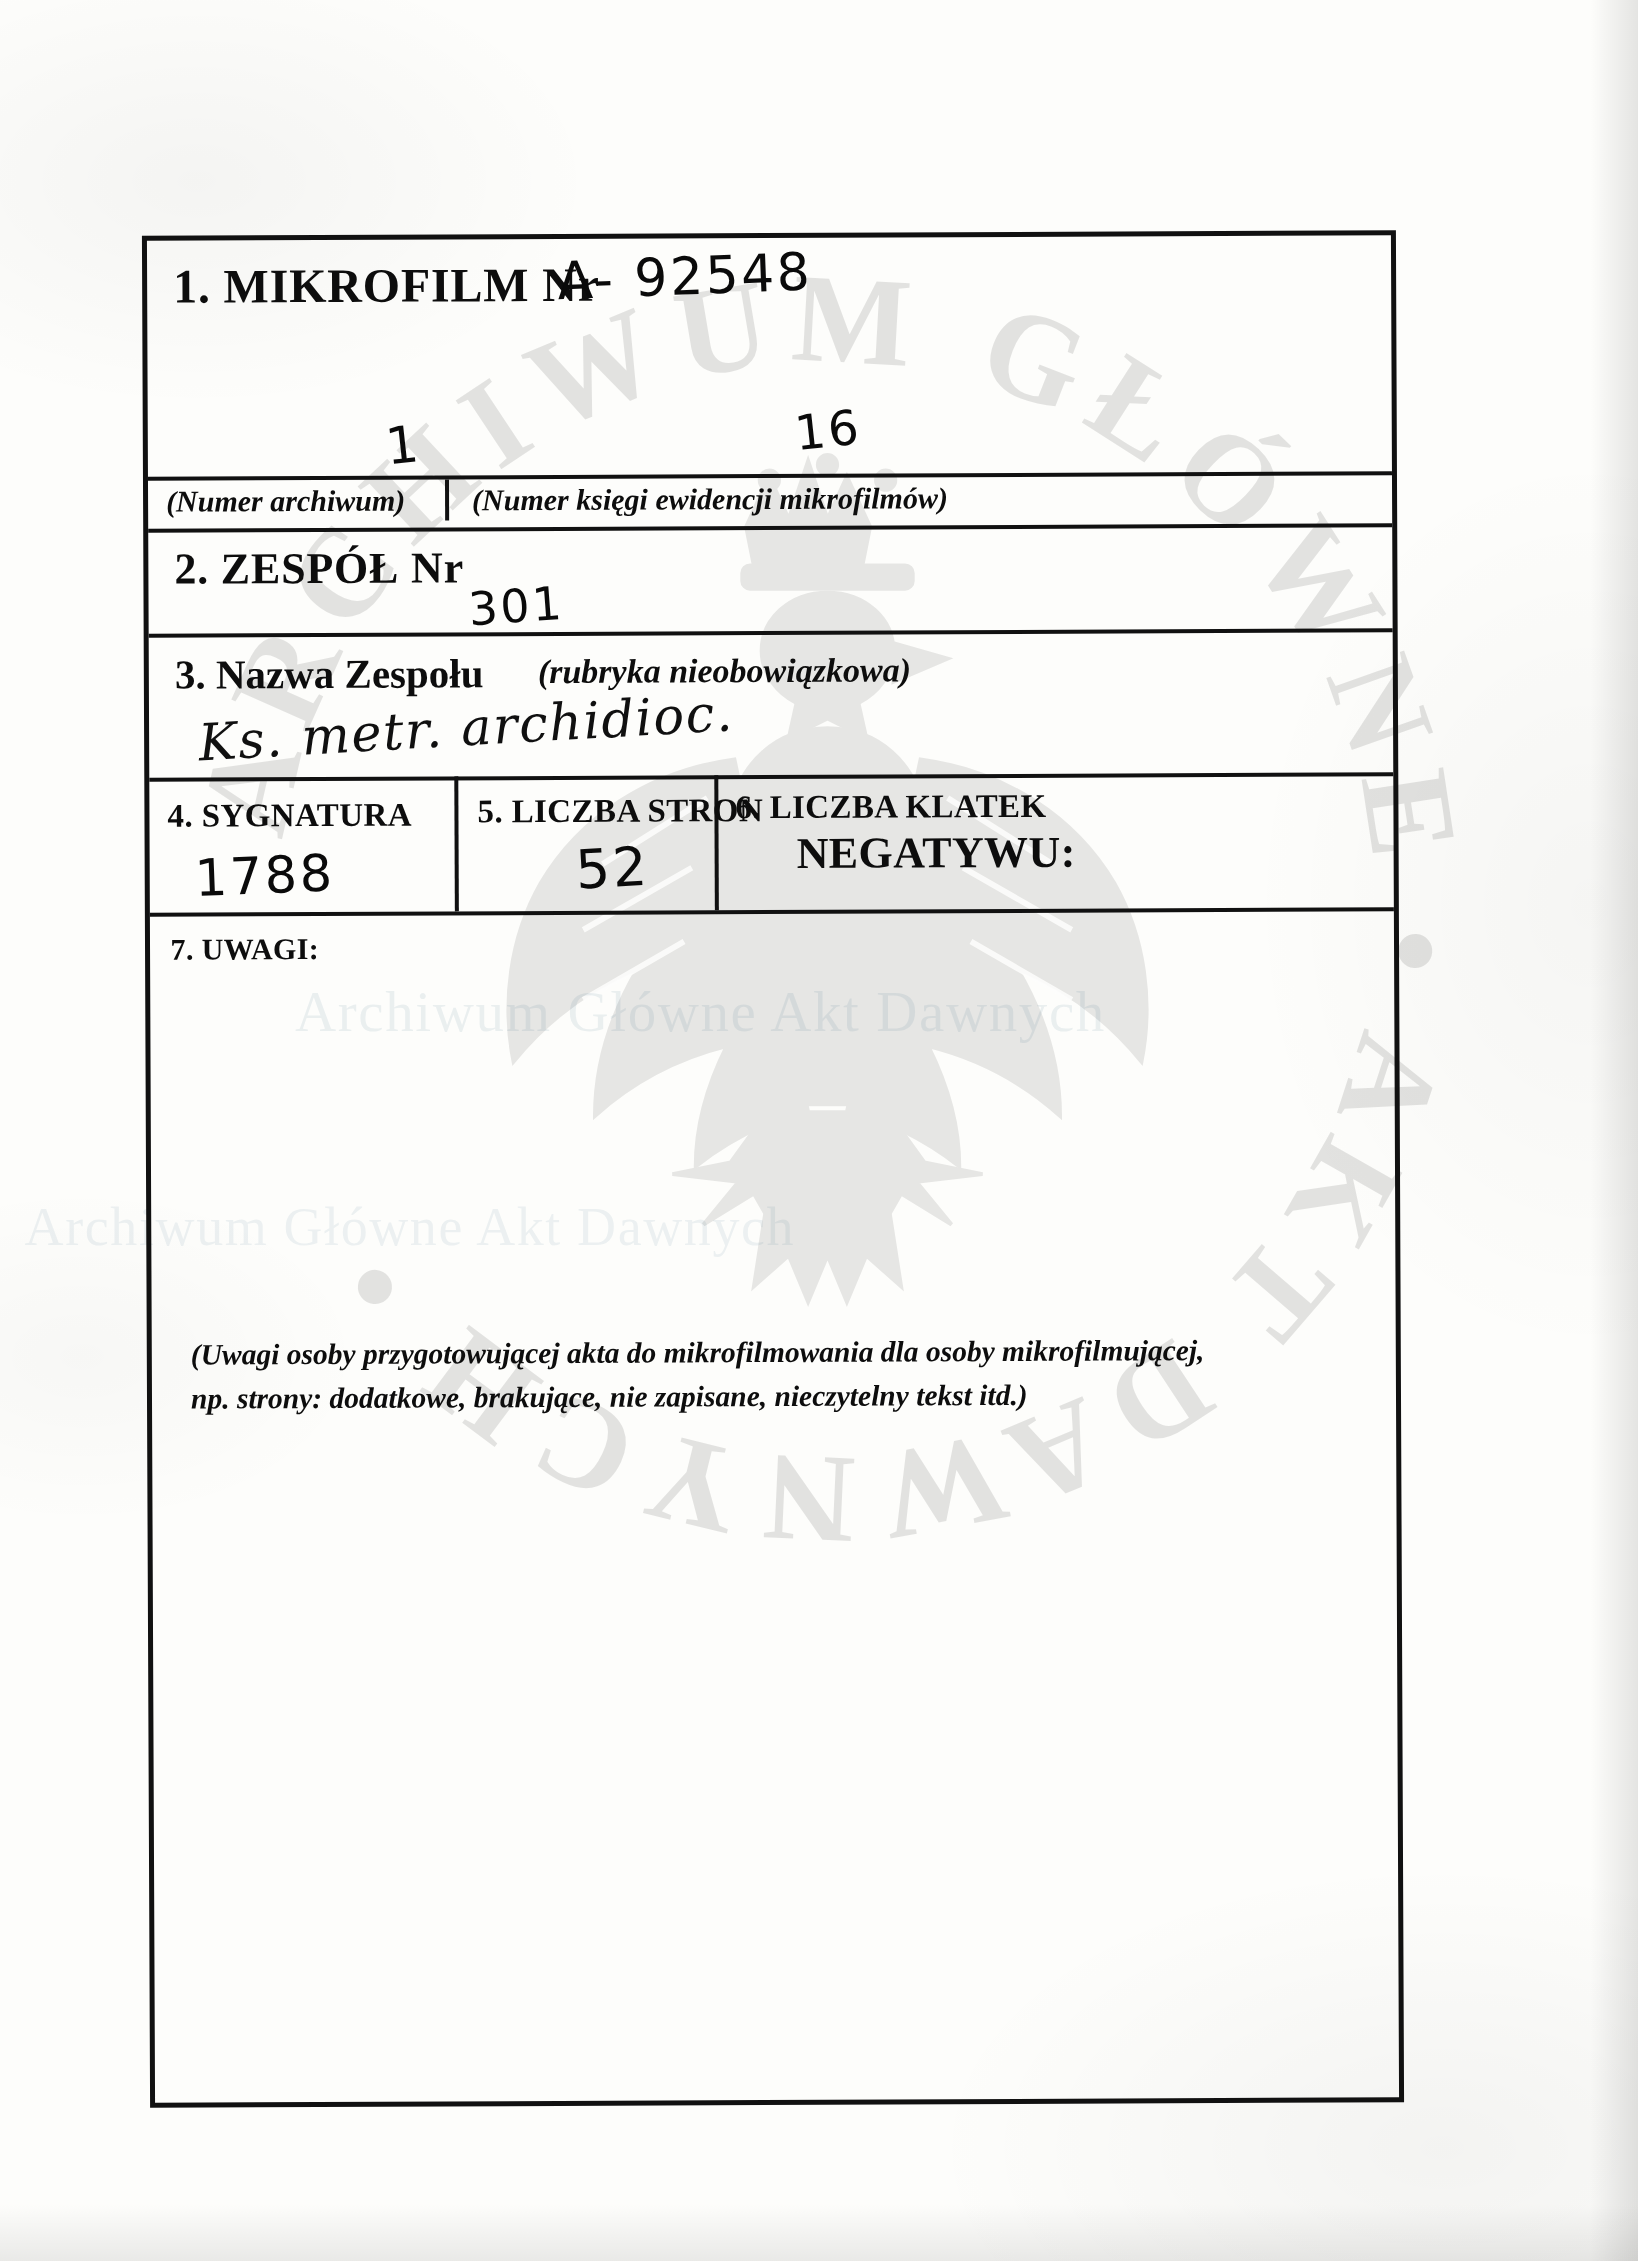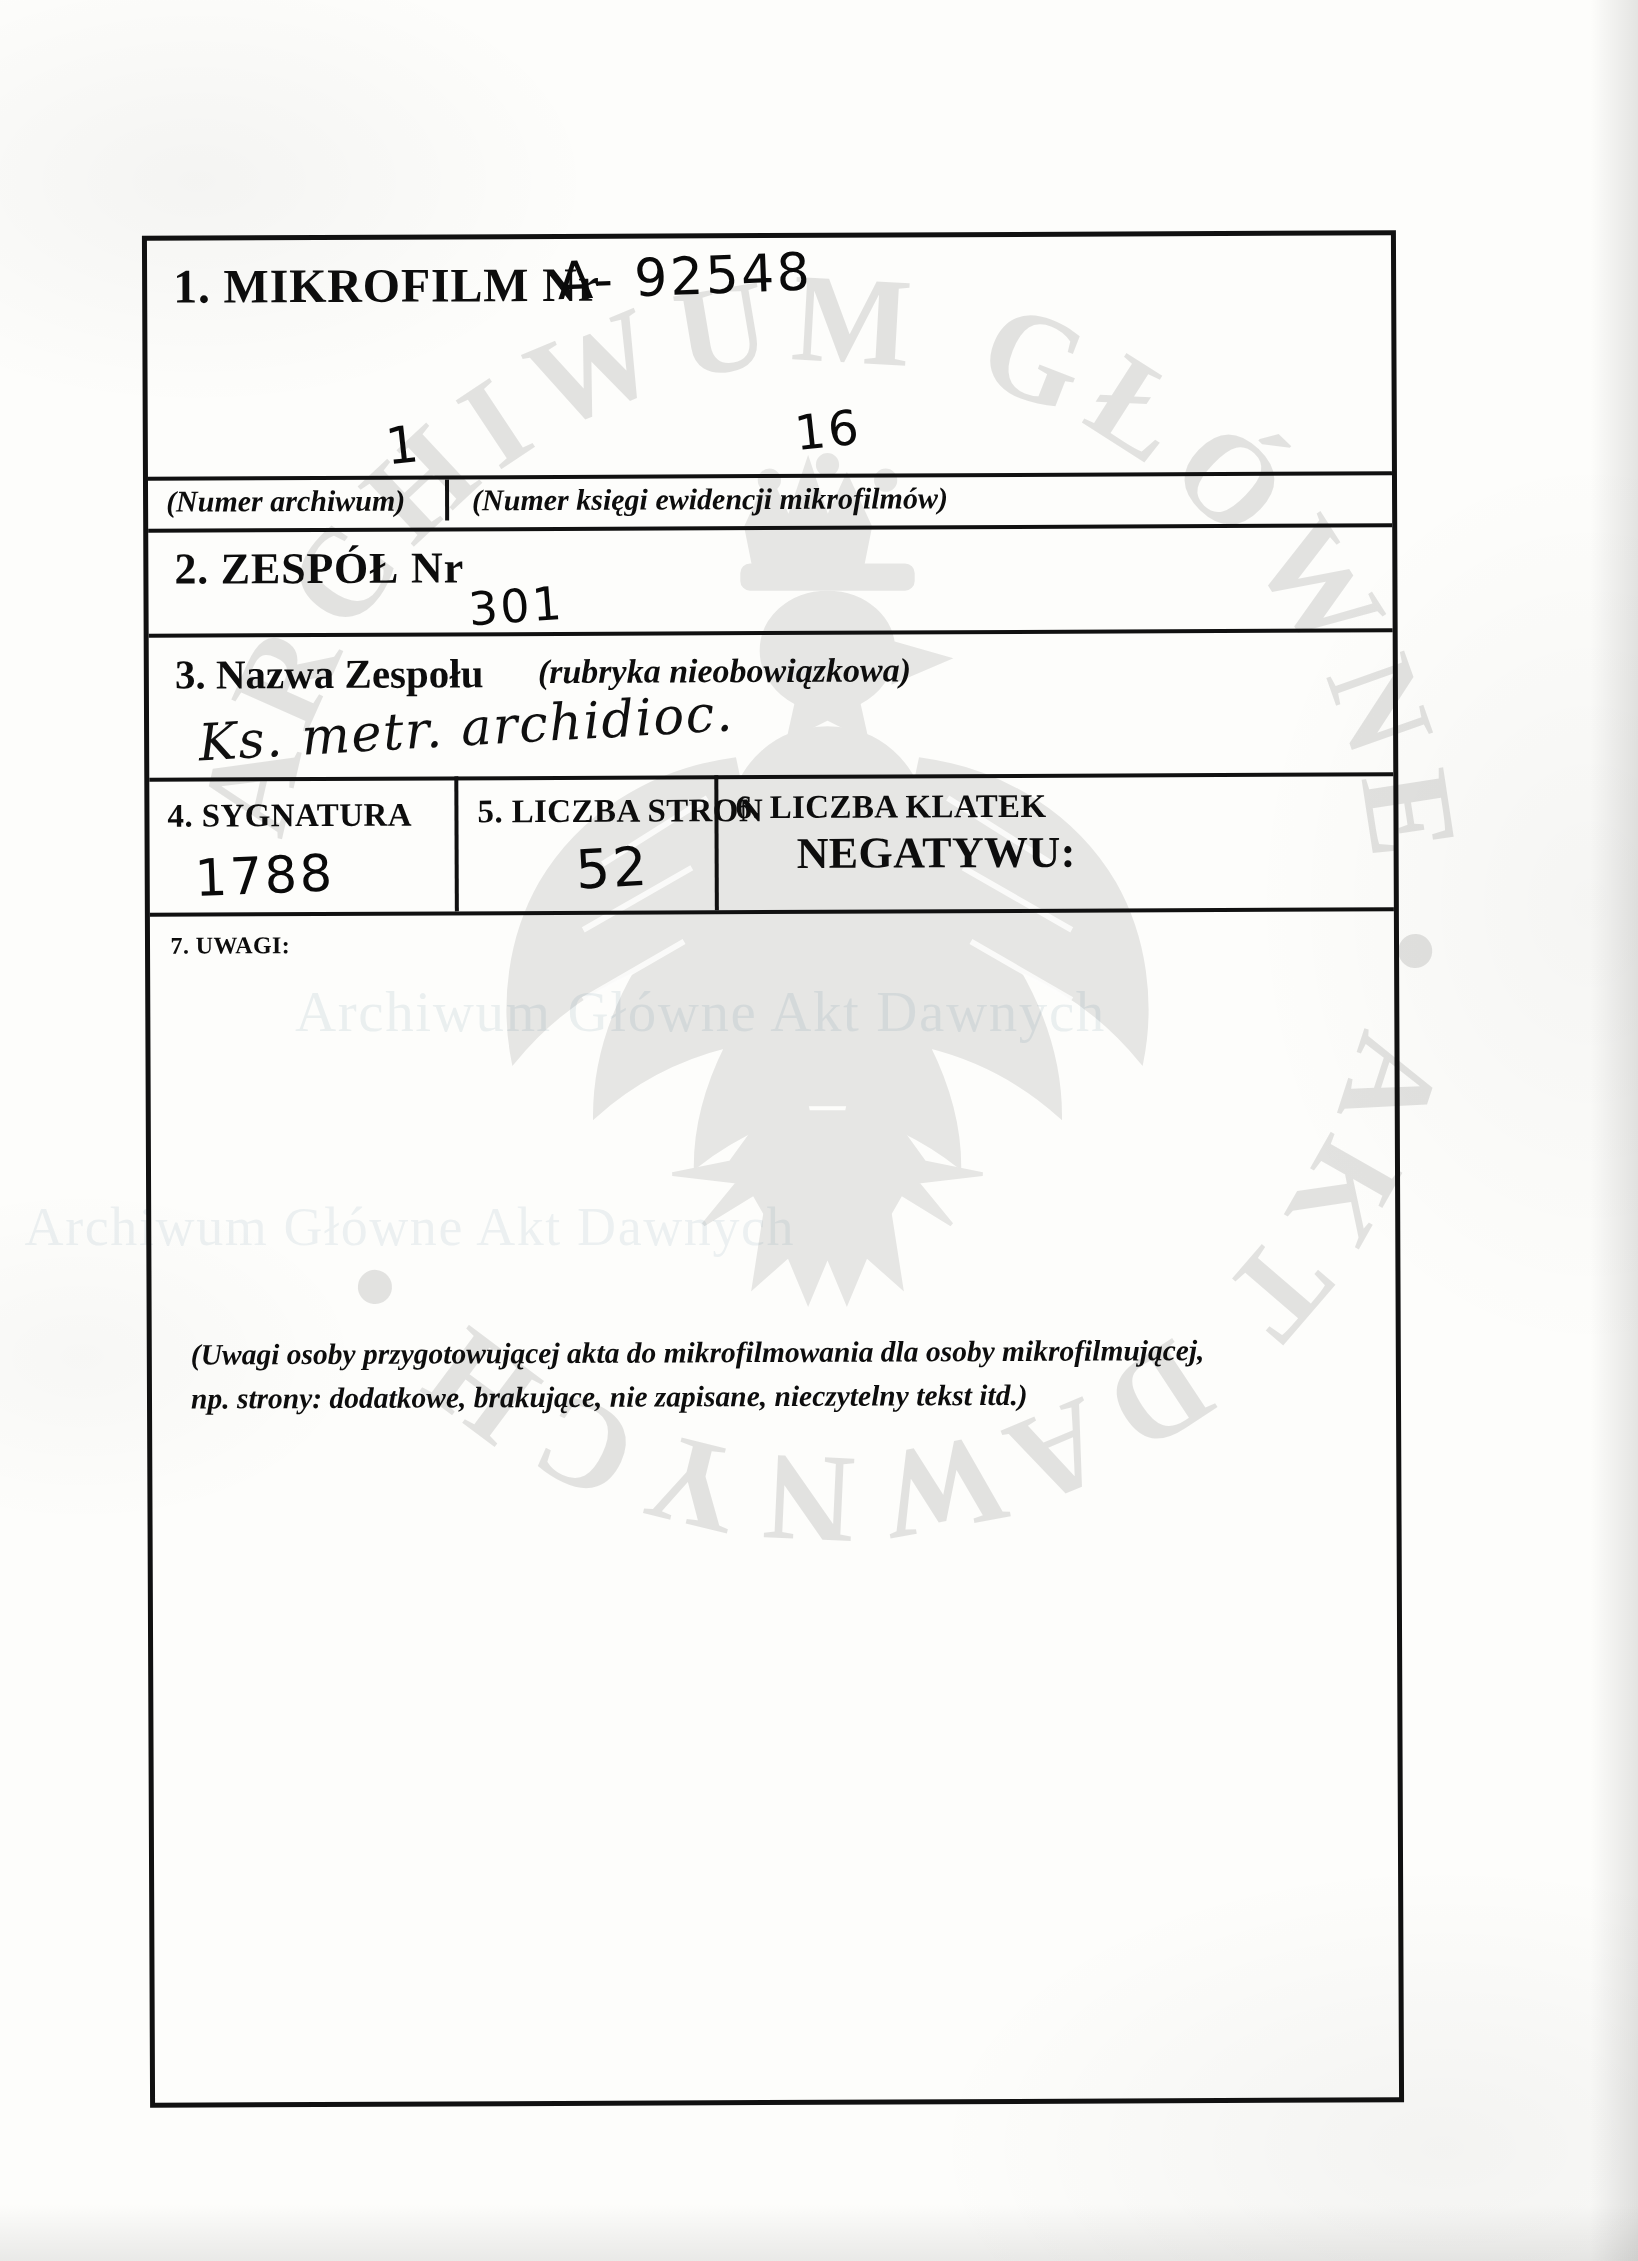--- a/index.html
+++ b/index.html
@@ -158,21 +158,21 @@
 
   #l4        { left: 18px;  top: 557px; font-size: 33px; letter-spacing: 0.4px; }
   #h4        { left: 45px;  top: 606px; font-size: 51px; transform: rotate(-2deg); }
 
   #l5        { left: 328px; top: 554px; font-size: 33px; letter-spacing: 0.4px; }
   #h5        { left: 426px; top: 598px; font-size: 54px; transform: rotate(-3deg); }
 
   #l6        { left: 586px; top: 551px; font-size: 33px; letter-spacing: 0.4px; }
   #l6b       { left: 647px; top: 590px; font-size: 44px; letter-spacing: 0.4px; }
 
-  #l7        { left: 20.5px;  top: 692px; font-size: 24px; letter-spacing: 0.4px; }
+  #l7        { left: 20.5px;  top: 692px; font-size: 30px; letter-spacing: 0.4px; }
 
   #l-foot1   { left: 39px;  top: 1098px; font-size: 29.5px; }
   #l-foot2   { left: 39px;  top: 1142px; font-size: 29.5px; }
 
   
   #edge-right {
     position: absolute;
     right: 0; top: 0;
     width: 49px; height: 2261px;
     background: linear-gradient(to right, rgba(0,0,0,0), rgba(0,0,0,0.10));

